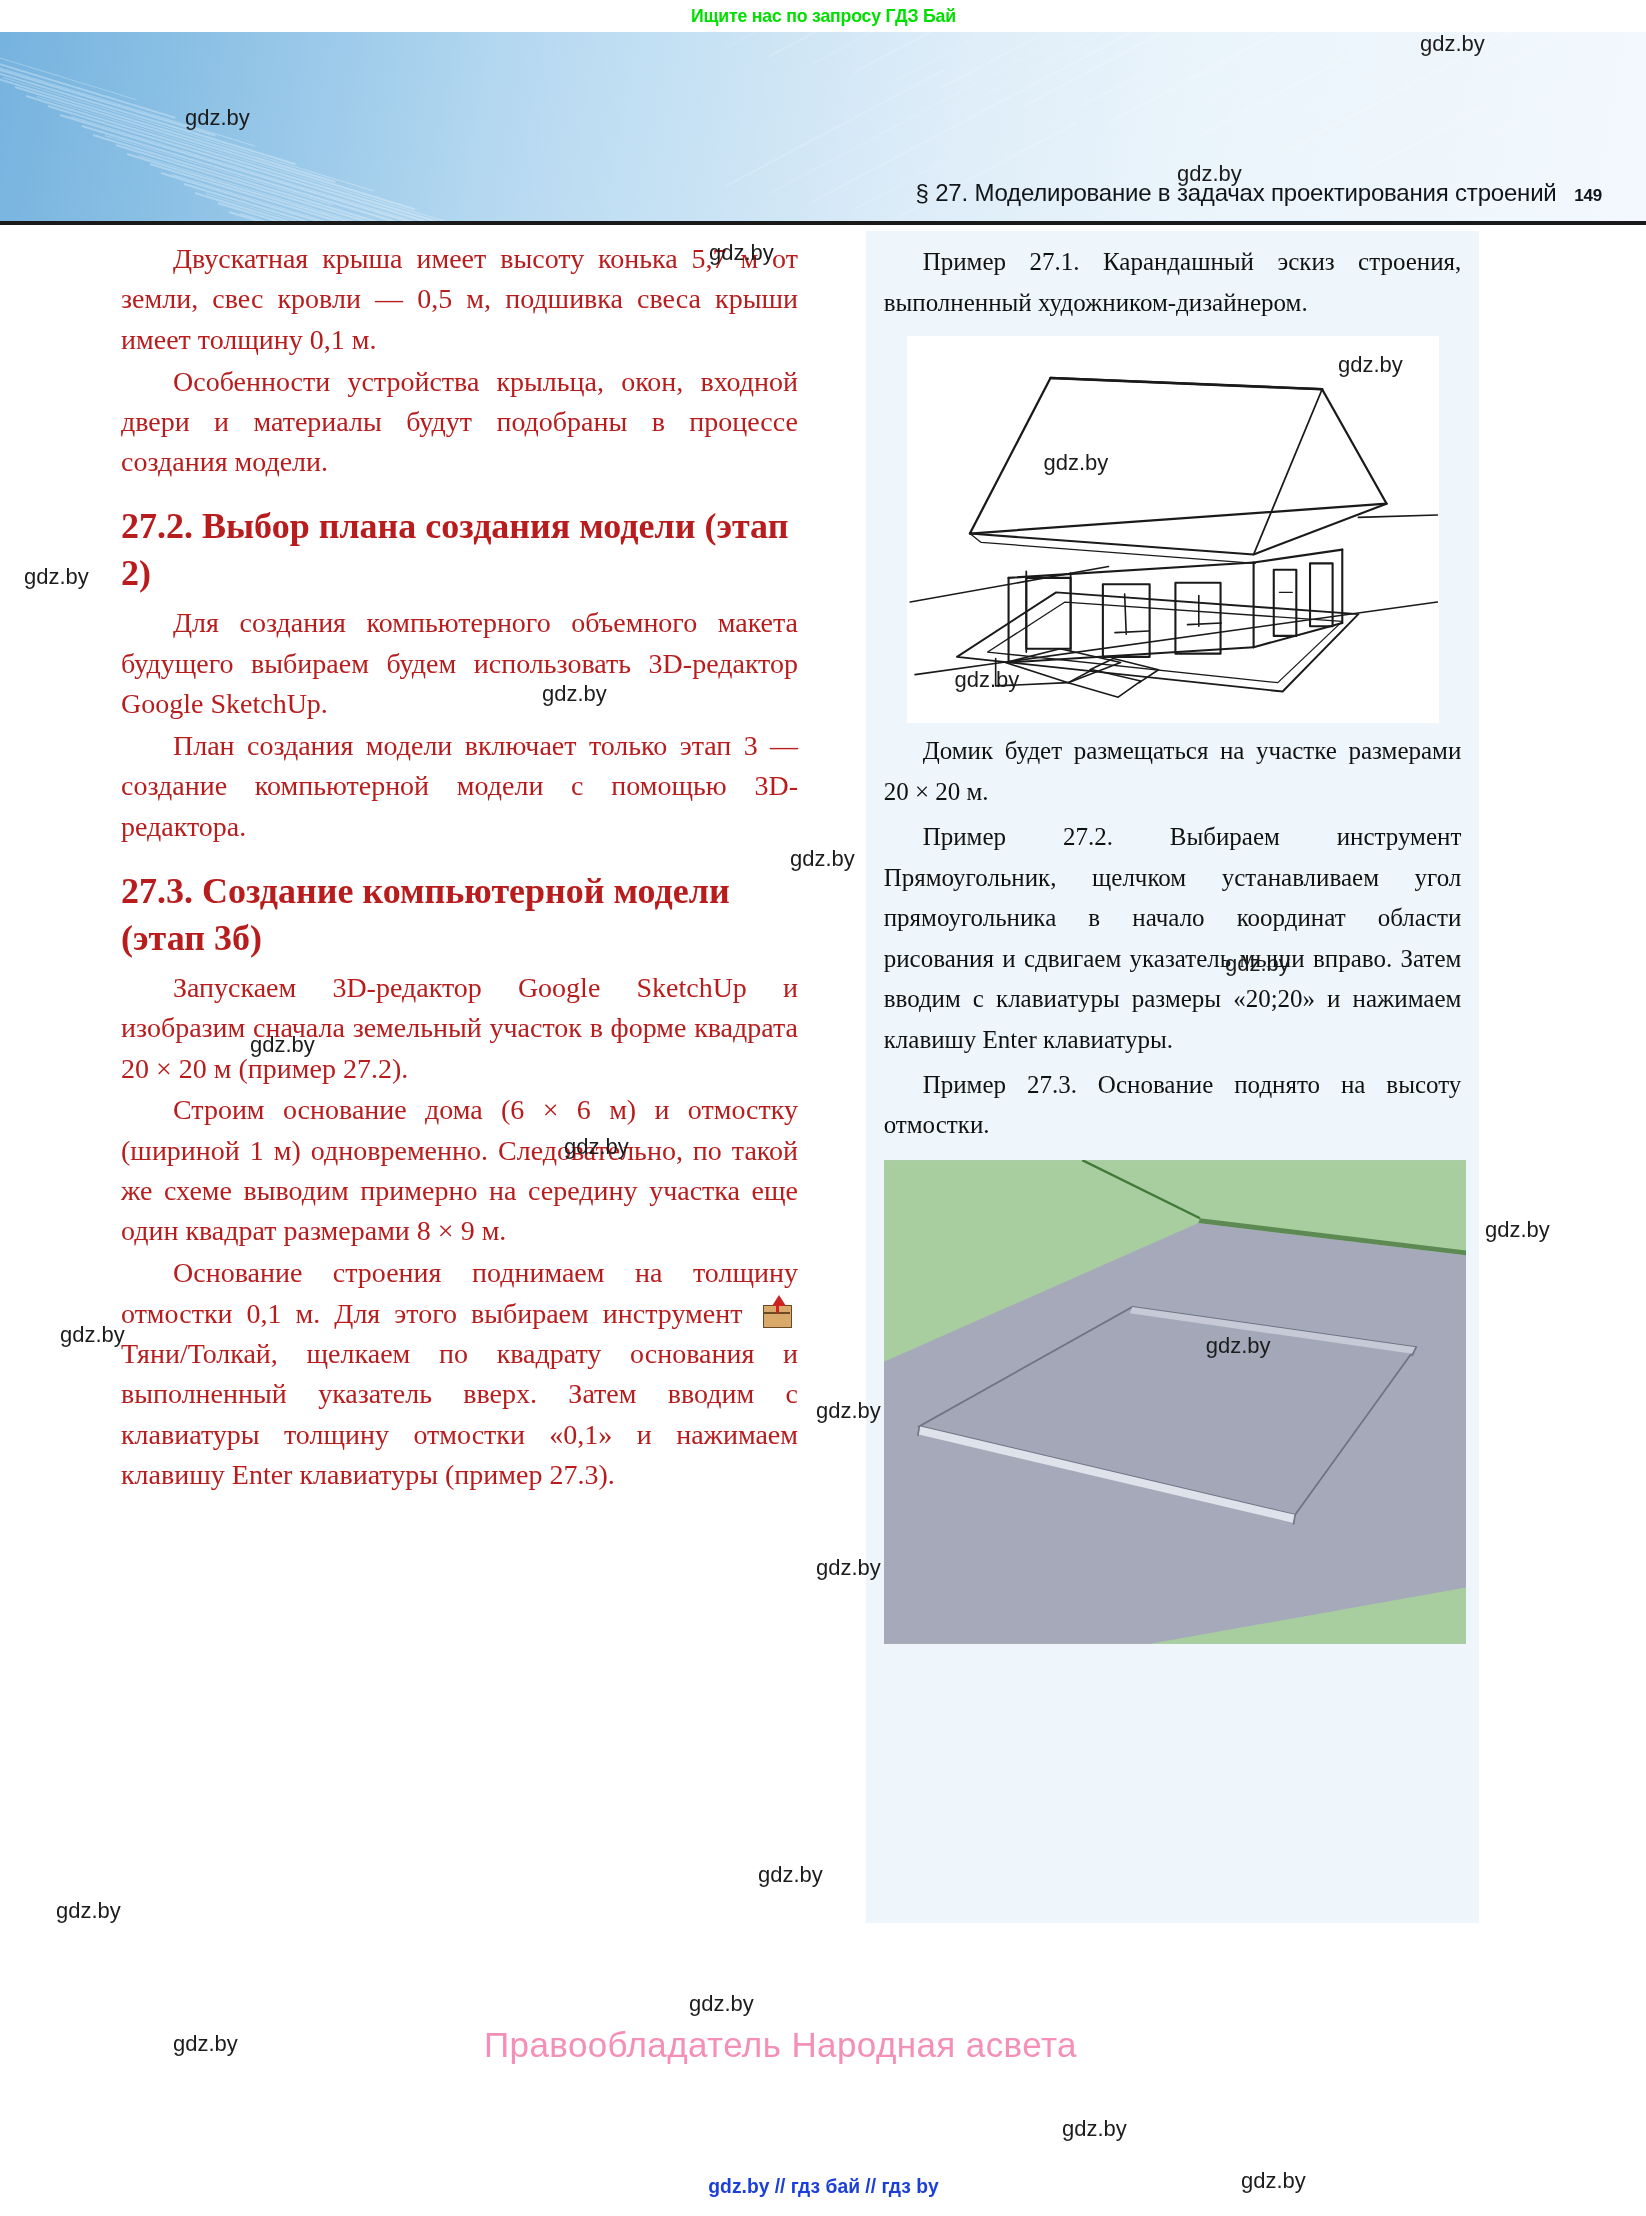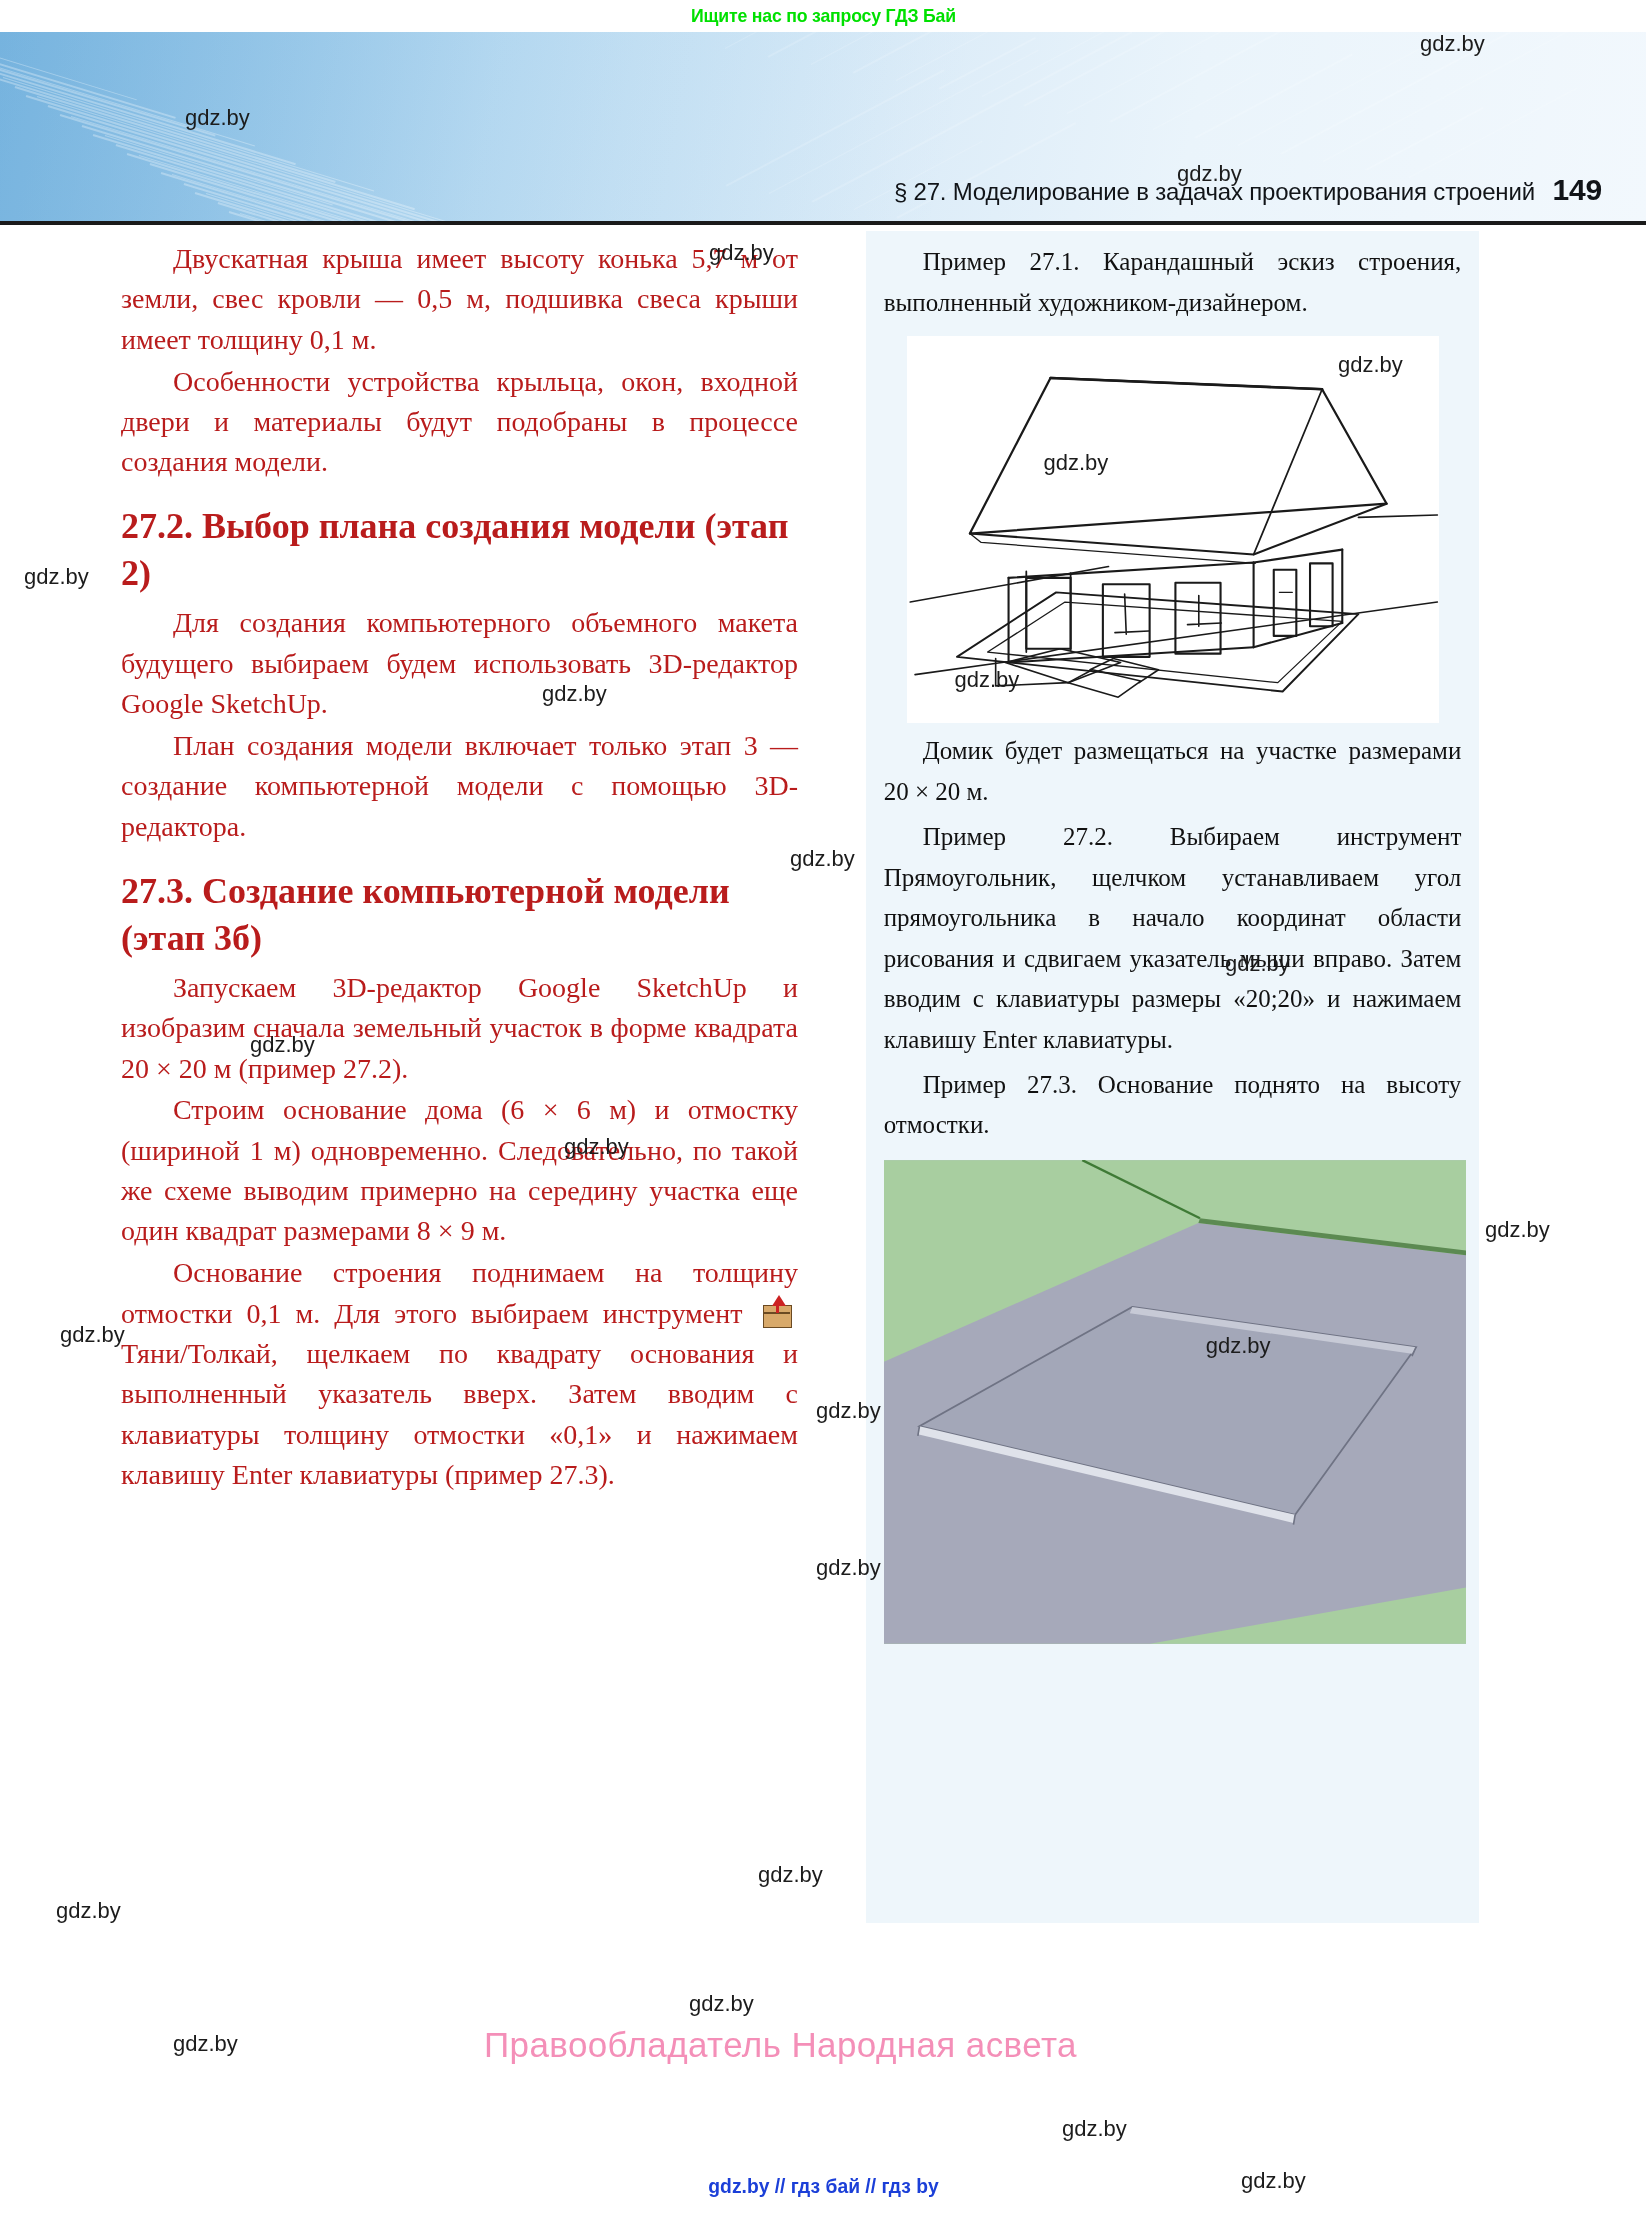--- a/index.html
+++ b/index.html
@@ -41,21 +41,21 @@
     background:linear-gradient(102deg, rgba(60,140,200,.30) 0%, rgba(120,185,228,.12) 30%, rgba(255,255,255,0) 58%);
   }
   .hb-title {
     position:absolute; right:45px; bottom:14.5px;
     font-family:"Liberation Sans", sans-serif;
     font-size:24px;
     color:#111418;
     white-space:nowrap;
     letter-spacing:-0.2px;
   }
-  .hb-title .pg { font-weight:bold; font-size:30px; margin-left:17.7px; }
+  .hb-title .pg { font-weight:bold; font-size:17px; margin-left:17.7px; }
 
   
   .page { position:absolute; top:231px; left:0; width:1647px; height:1741px; }
 
   .col-left {
     position:absolute; left:121px; top:8px; width:677px;
     font-size:28px; line-height:1.44;
     text-align:justify;
     color:#b91c1c;
   }

